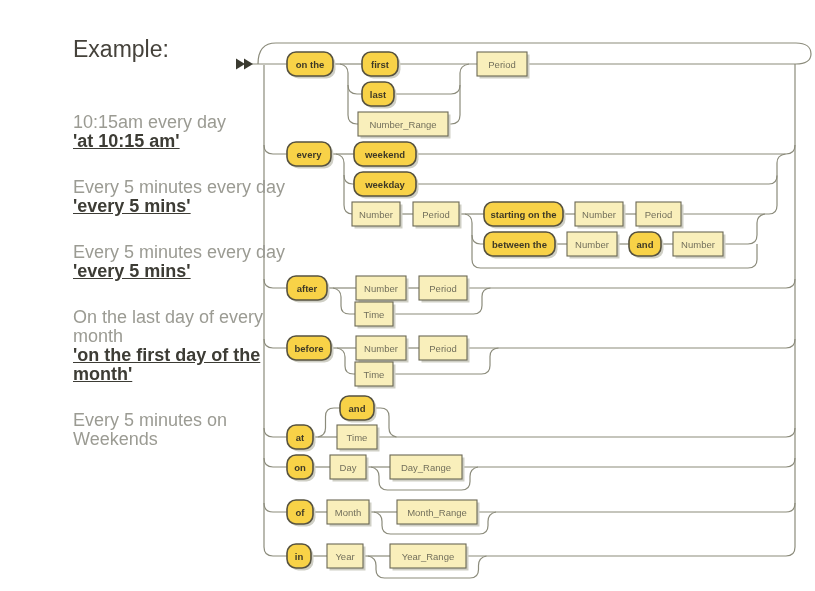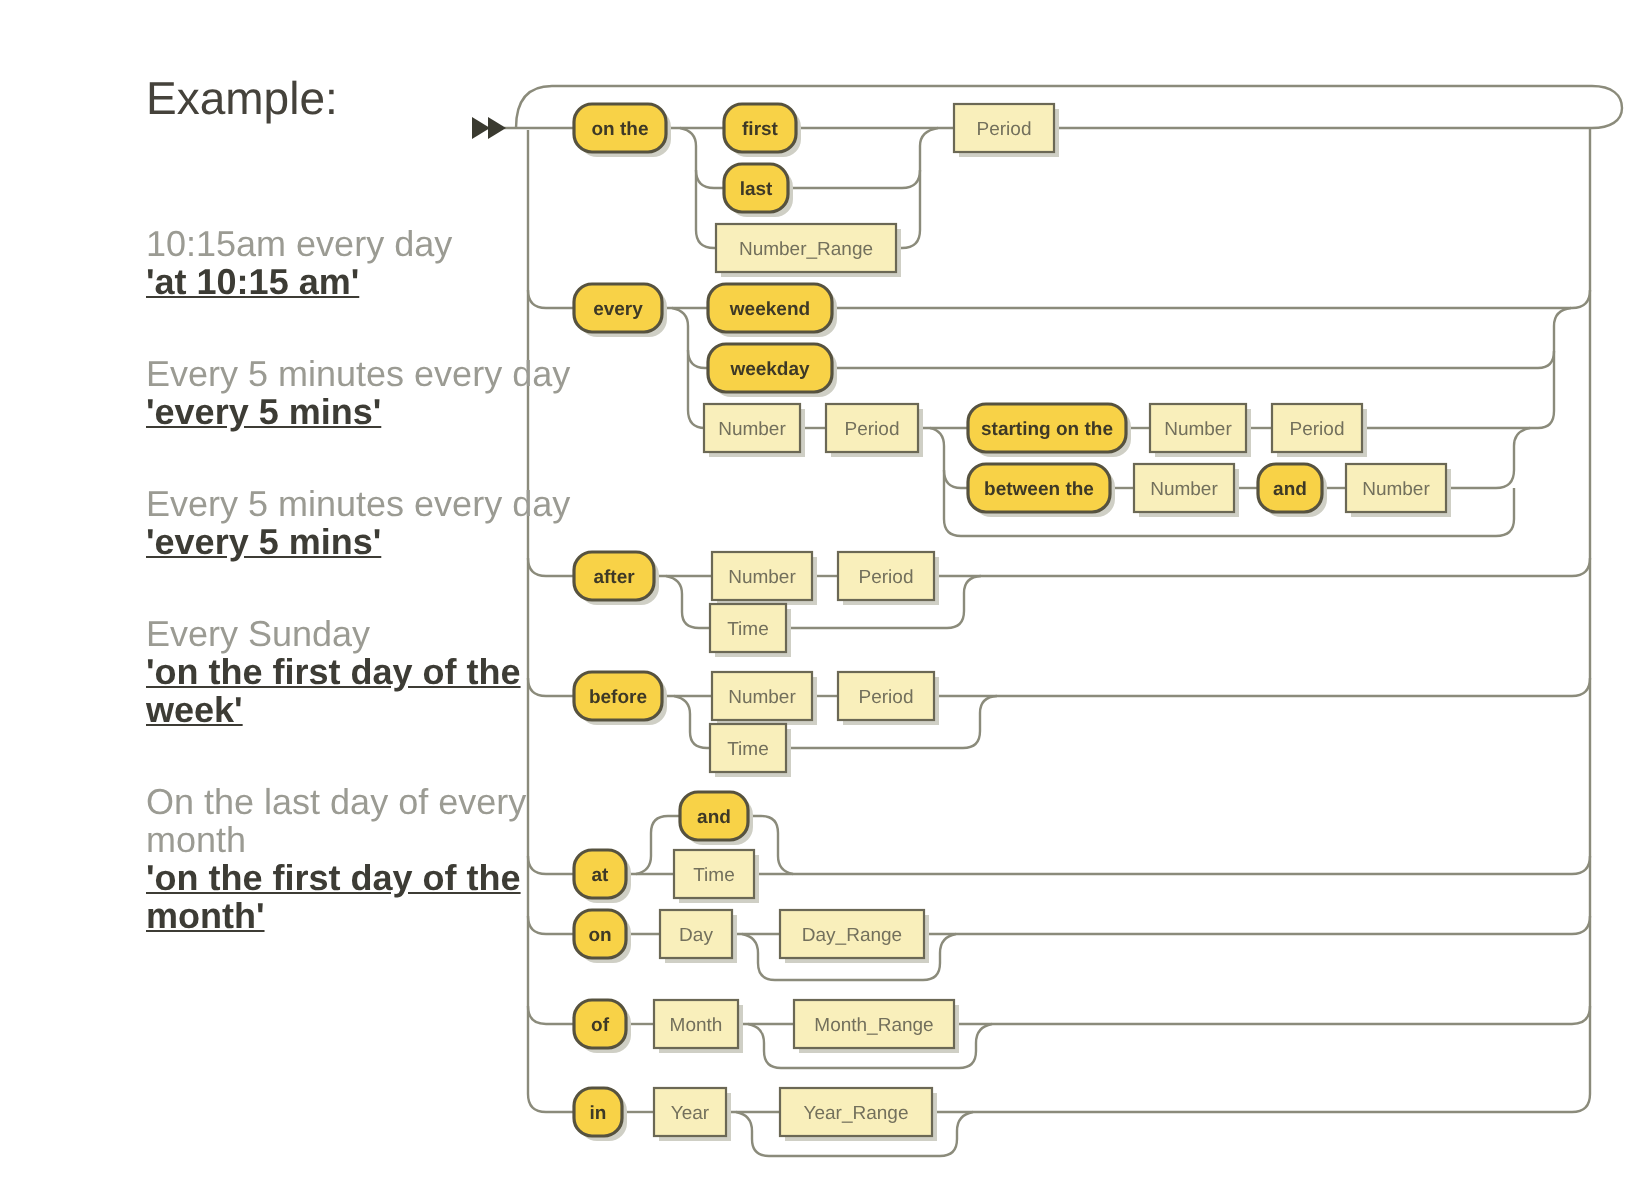--- a/index.html
+++ b/index.html
@@ -304,22 +304,19 @@
   </div>
   <div class="example-pair">
     <div class="example-desc">Every 5 minutes every day</div>
     <div class="example-syntax">'every 5 mins'</div>
   </div>
   <div class="example-pair">
     <div class="example-desc">Every 5 minutes every day</div>
     <div class="example-syntax">'every 5 mins'</div>
   </div>
   <div class="example-pair">
-    <div class="example-desc">Every Sunday</div>
-    <div class="example-syntax">'on the first day of the week'</div>
-  </div>
-  <div class="example-pair">
     <div class="example-desc">On the last day of every month</div>
     <div class="example-syntax">'on the first day of the month'</div>
   </div>
   <div class="example-pair">
+    <div class="example-desc">Every 5 minutes on Weekends</div>
   </div>
 </div>
 
 </body></html>

